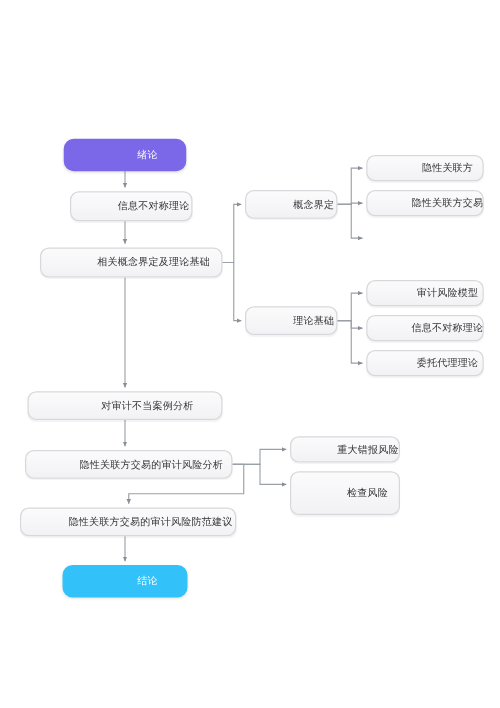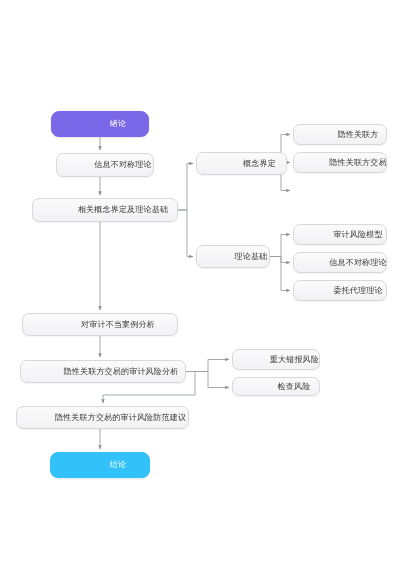--- a/index.html
+++ b/index.html
@@ -108,21 +108,21 @@
   </div>
 
   <div class="node grey" style="left:56px; top:153px; width:98px; height:24px;">
     <span>信息不对称理论</span>
   </div>
 
   <div class="node grey" style="left:32px; top:198px; width:146px; height:24px;">
     <span>相关概念界定及理论基础</span>
   </div>
 
-  <div class="node grey" style="left:196px; top:152px; width:91px; height:23px;text-align:center;">
+  <div class="node grey" style="left:196px; top:152px; width:74px; height:23px;text-align:center;">
     <span>概念界定</span>
   </div>
 
   <div class="node grey" style="left:196px; top:245px; width:74px; height:23px;">
     <span>理论基础</span>
   </div>
 
   <div class="node grey" style="left:293px; top:124px; width:94px; height:21px;">
     <span>隐性关联方</span>
   </div>
@@ -149,21 +149,21 @@
   </div>
 
   <div class="node grey" style="left:20px; top:360px; width:166px; height:23px;">
     <span>隐性关联方交易的审计风险分析</span>
   </div>
 
   <div class="node grey" style="left:232px; top:349px; width:88px; height:21px;justify-content:flex-end;">
     <span>重大错报风险</span>
   </div>
 
-  <div class="node grey" style="left:232px; top:377px; width:88px; height:19px;">
+  <div class="node grey" style="left:232px; top:377px; width:88px; height:35px;">
     <span>检查风险</span>
   </div>
 
   <div class="node grey" style="left:16px; top:406px; width:173px; height:23px;">
     <span>隐性关联方交易的审计风险防范建议</span>
   </div>
 
   <div class="node blue" style="left:50px; top:452px; width:100px; height:26px;align-items:center;">
     <span>结论</span>
   </div>

